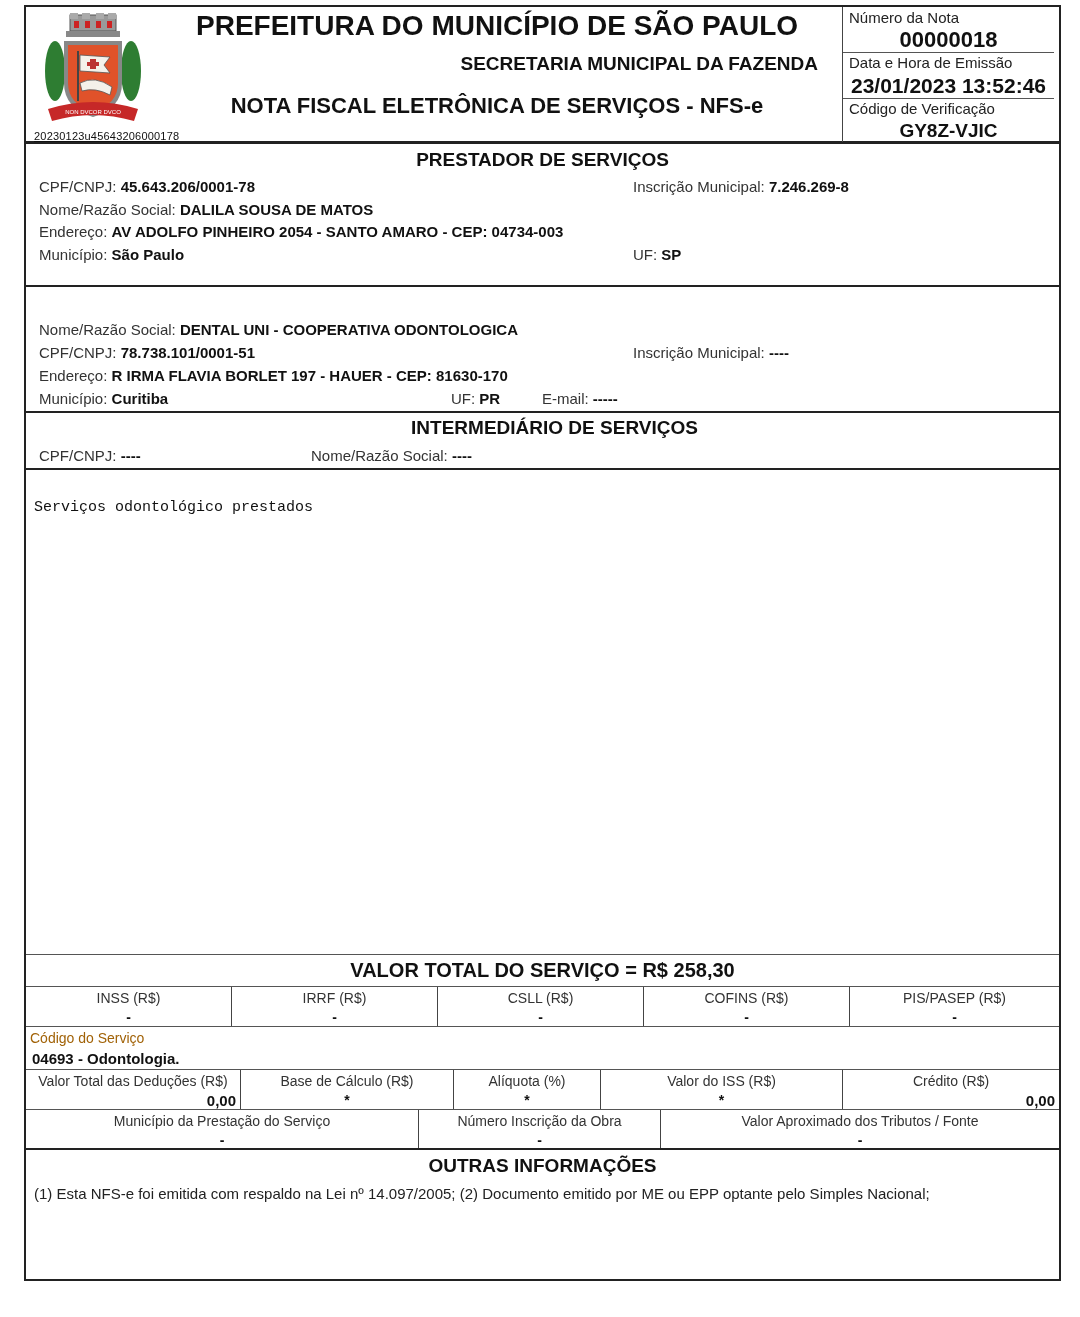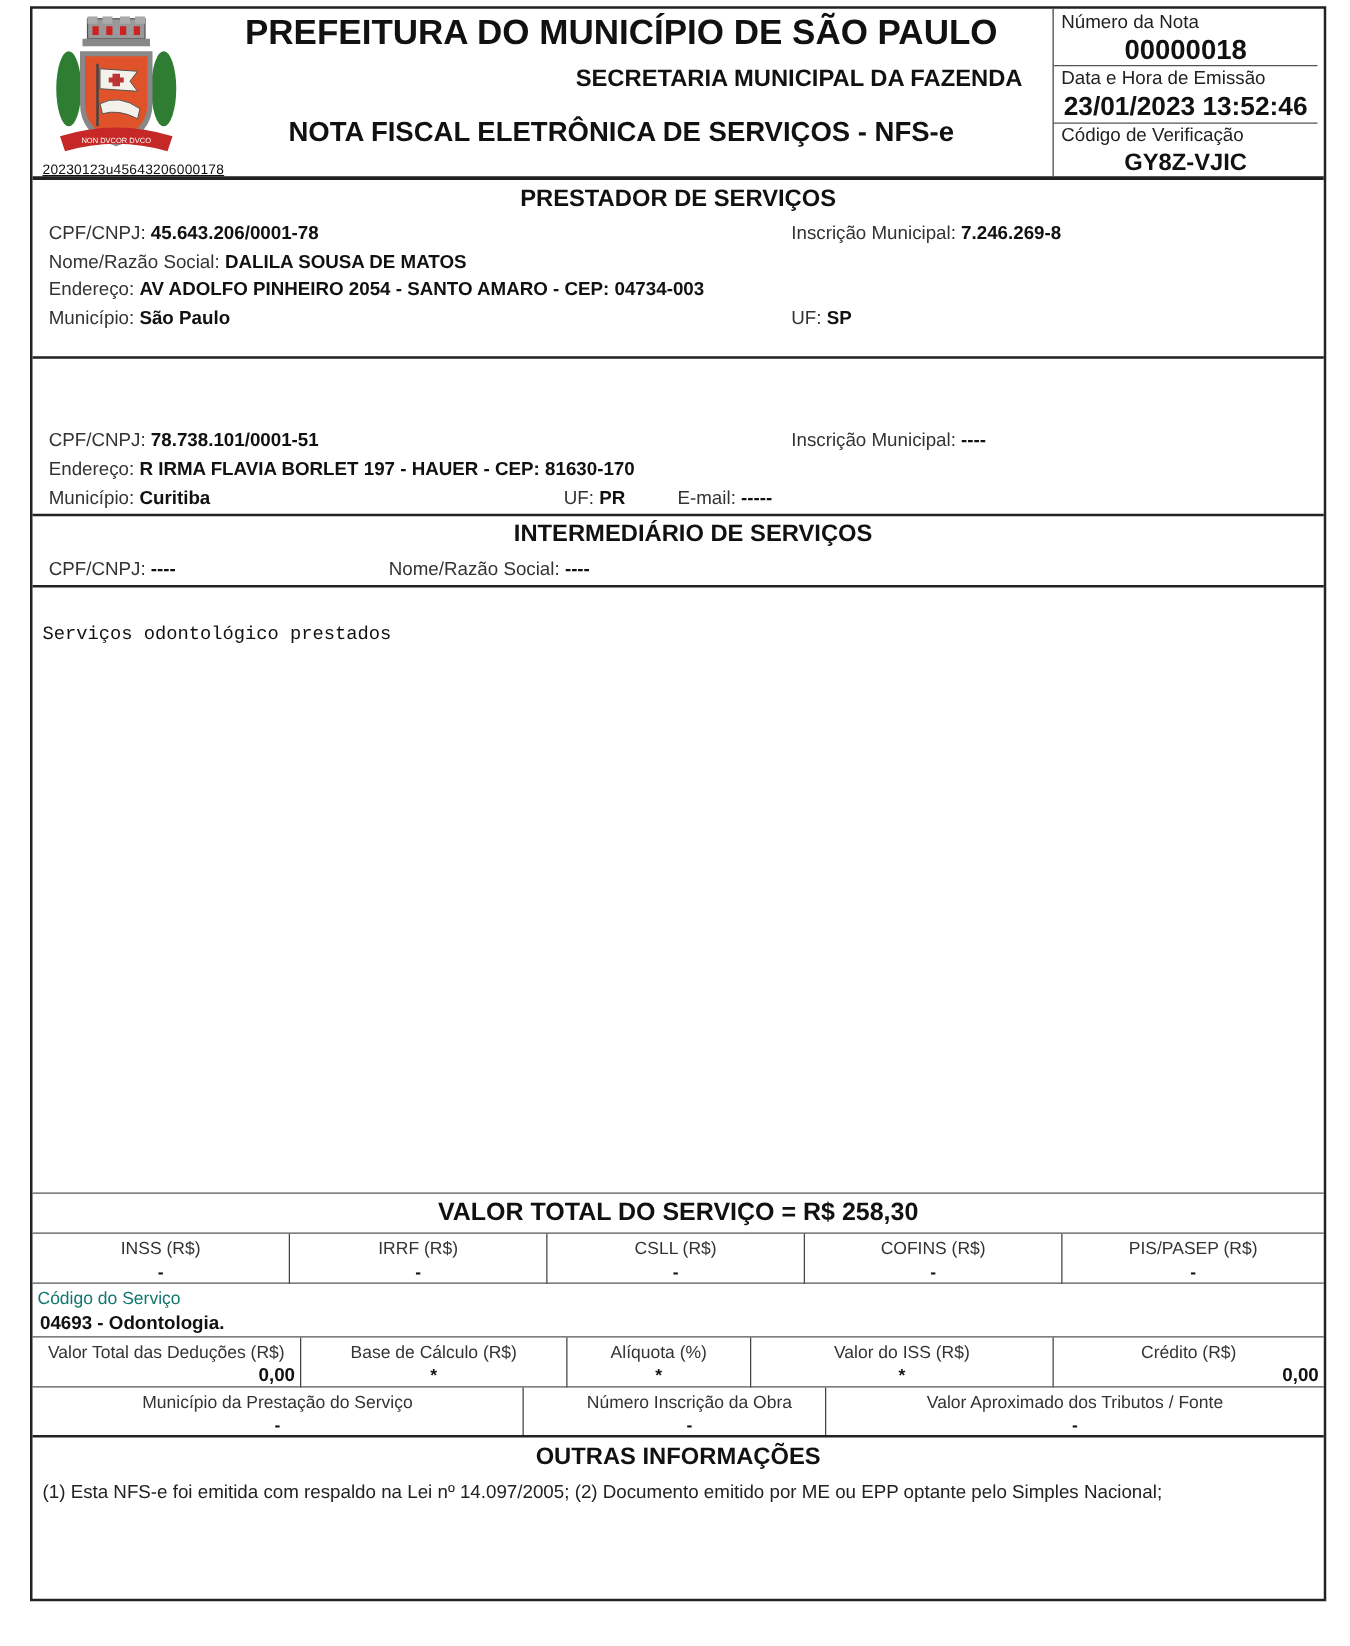--- a/index.html
+++ b/index.html
@@ -114,20 +114,24 @@
   <div class="field" style="left:13px; top:239px;">
     <span class="lbl">Município:</span>
     <span class="val">São Paulo</span>
   </div>
   <div class="field" style="left:607px; top:239px;">
     <span class="lbl">UF:</span>
     <span class="val">SP</span>
   </div>
   <div class="rule" style="top:278px;"></div>
 
+  <div class="field" style="left:13px; top:314px;">
+    <span class="lbl">Nome/Razão Social:</span>
+    <span class="val">DENTAL UNI - COOPERATIVA ODONTOLOGICA</span>
+  </div>
   <div class="field" style="left:13px; top:337px;">
     <span class="lbl">CPF/CNPJ:</span>
     <span class="val">78.738.101/0001-51</span>
   </div>
   <div class="field" style="left:607px; top:337px;">
     <span class="lbl">Inscrição Municipal:</span>
     <span class="val">----</span>
   </div>
   <div class="field" style="left:13px; top:360px;">
     <span class="lbl">Endereço:</span>
@@ -183,21 +187,21 @@
     <div class="c-lbl">COFINS (R$)</div>
     <div class="c-val">-</div>
   </div>
   <div class="vline" style="left:823px; top:980px; height:40px;"></div>
   <div class="cell" style="left:824px; top:980px; width:209px; height:40px;">
     <div class="c-lbl">PIS/PASEP (R$)</div>
     <div class="c-val">-</div>
   </div>
   <div class="rule thin" style="top:1019px;"></div>
 
-  <div class="field" style="left:4px; top:1023px; font-size:14px; color:#0f766e;">Código do Serviço</div>
+  <div class="field" style="left:4px; top:1023px; font-size:14px; color:#a16207;">Código do Serviço</div>
   <div class="field" style="left:6px; top:1043px; font-weight:bold;">04693 - Odontologia.</div>
   <div class="rule thin" style="top:1062px;"></div>
 
   <div class="cell" style="left:0; top:1063px; width:214px; height:40px;">
     <div class="c-lbl">Valor Total das Deduções (R$)</div>
     <div class="c-val right">0,00</div>
   </div>
   <div class="vline" style="left:214px; top:1063px; height:40px;"></div>
   <div class="cell" style="left:215px; top:1063px; width:212px; height:40px;">
     <div class="c-lbl">Base de Cálculo (R$)</div>
@@ -218,21 +222,21 @@
     <div class="c-lbl">Crédito (R$)</div>
     <div class="c-val right">0,00</div>
   </div>
   <div class="rule thin" style="top:1102px;"></div>
 
   <div class="cell" style="left:0; top:1103px; width:392px; height:38px;">
     <div class="c-lbl">Município da Prestação do Serviço</div>
     <div class="c-val">-</div>
   </div>
   <div class="vline" style="left:392px; top:1103px; height:38px;"></div>
-  <div class="cell" style="left:405px; top:1103px; width:241px; height:38px;">
+  <div class="cell" style="left:393px; top:1103px; width:241px; height:38px;">
     <div class="c-lbl">Número Inscrição da Obra</div>
     <div class="c-val">-</div>
   </div>
   <div class="vline" style="left:634px; top:1103px; height:38px;"></div>
   <div class="cell" style="left:635px; top:1103px; width:398px; height:38px;">
     <div class="c-lbl">Valor Aproximado dos Tributos / Fonte</div>
     <div class="c-val">-</div>
   </div>
   <div class="rule" style="top:1141px;"></div>
 

